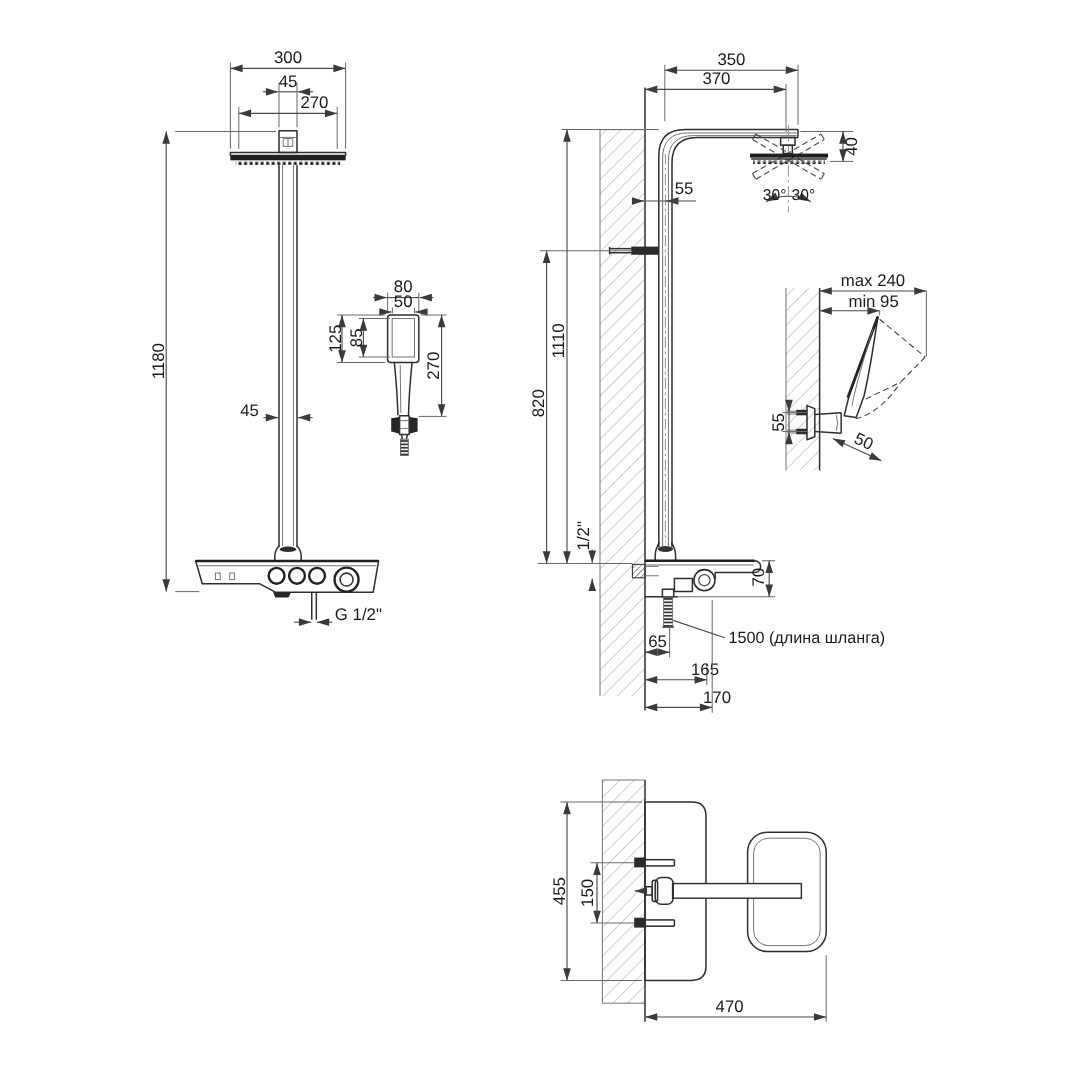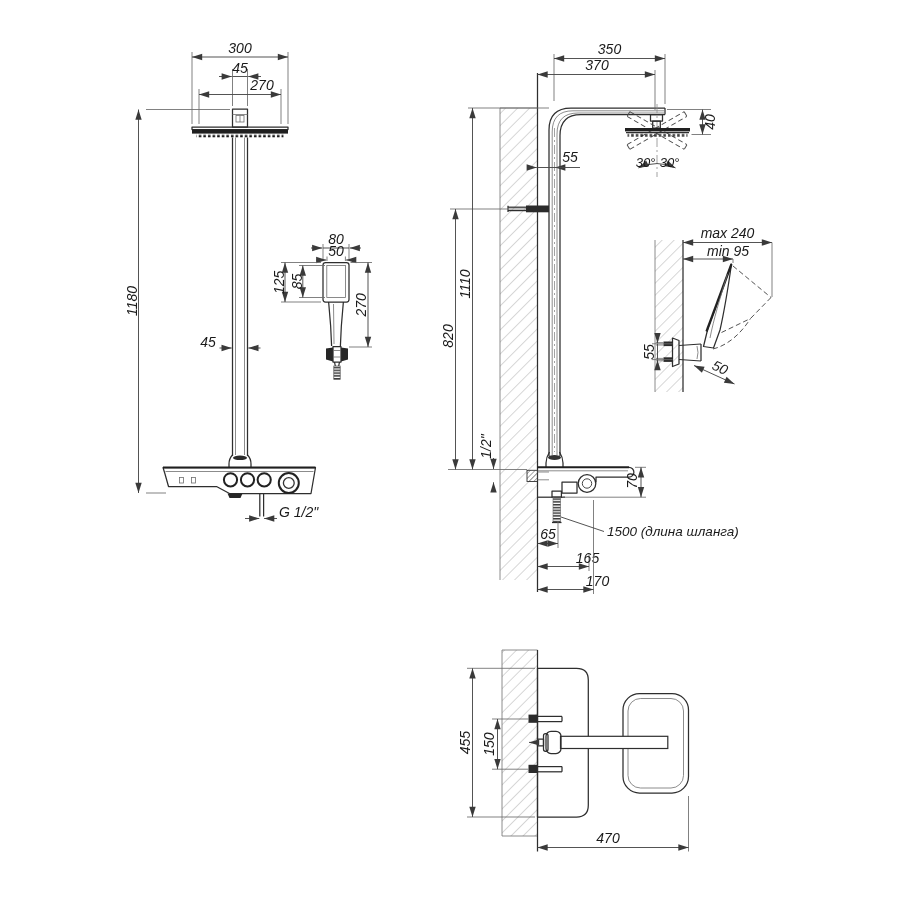--- a/index.html
+++ b/index.html
@@ -1,17 +1,17 @@
 <!DOCTYPE html>
 <html><head>
 <meta charset="utf-8">
 <style>
   html,body{margin:0;padding:0;background:#ffffff;}
   .page{width:900px;height:900px;background:#ffffff;position:relative;overflow:hidden;
-        font-family:"Liberation Sans", sans-serif;font-style:italic;}
+        font-family:"Liberation Sans", sans-serif;}
   svg text{font-family:"Liberation Sans", sans-serif;font-size:14px;fill:#1a1a1a;}
   svg text.sm{font-size:13px;}
   svg text.note{font-size:13.5px;}
   .o   {stroke:#2e2e2e;stroke-width:1.25;fill:none;stroke-linejoin:round;}
   .ob  {stroke:#1f1f1f;stroke-width:1.9;fill:none;stroke-linejoin:round;}
   .i   {stroke:#6e6e6e;stroke-width:0.8;fill:none;}
   .dim {stroke:#4a4a4a;stroke-width:0.95;fill:none;}
   .ext {stroke:#6a6a6a;stroke-width:0.85;fill:none;}
   .cl  {stroke:#8a8a8a;stroke-width:0.8;fill:none;stroke-dasharray:9 3 2 3;}
   .dsh {stroke:#4a4a4a;stroke-width:0.95;fill:none;stroke-dasharray:5 3;}

